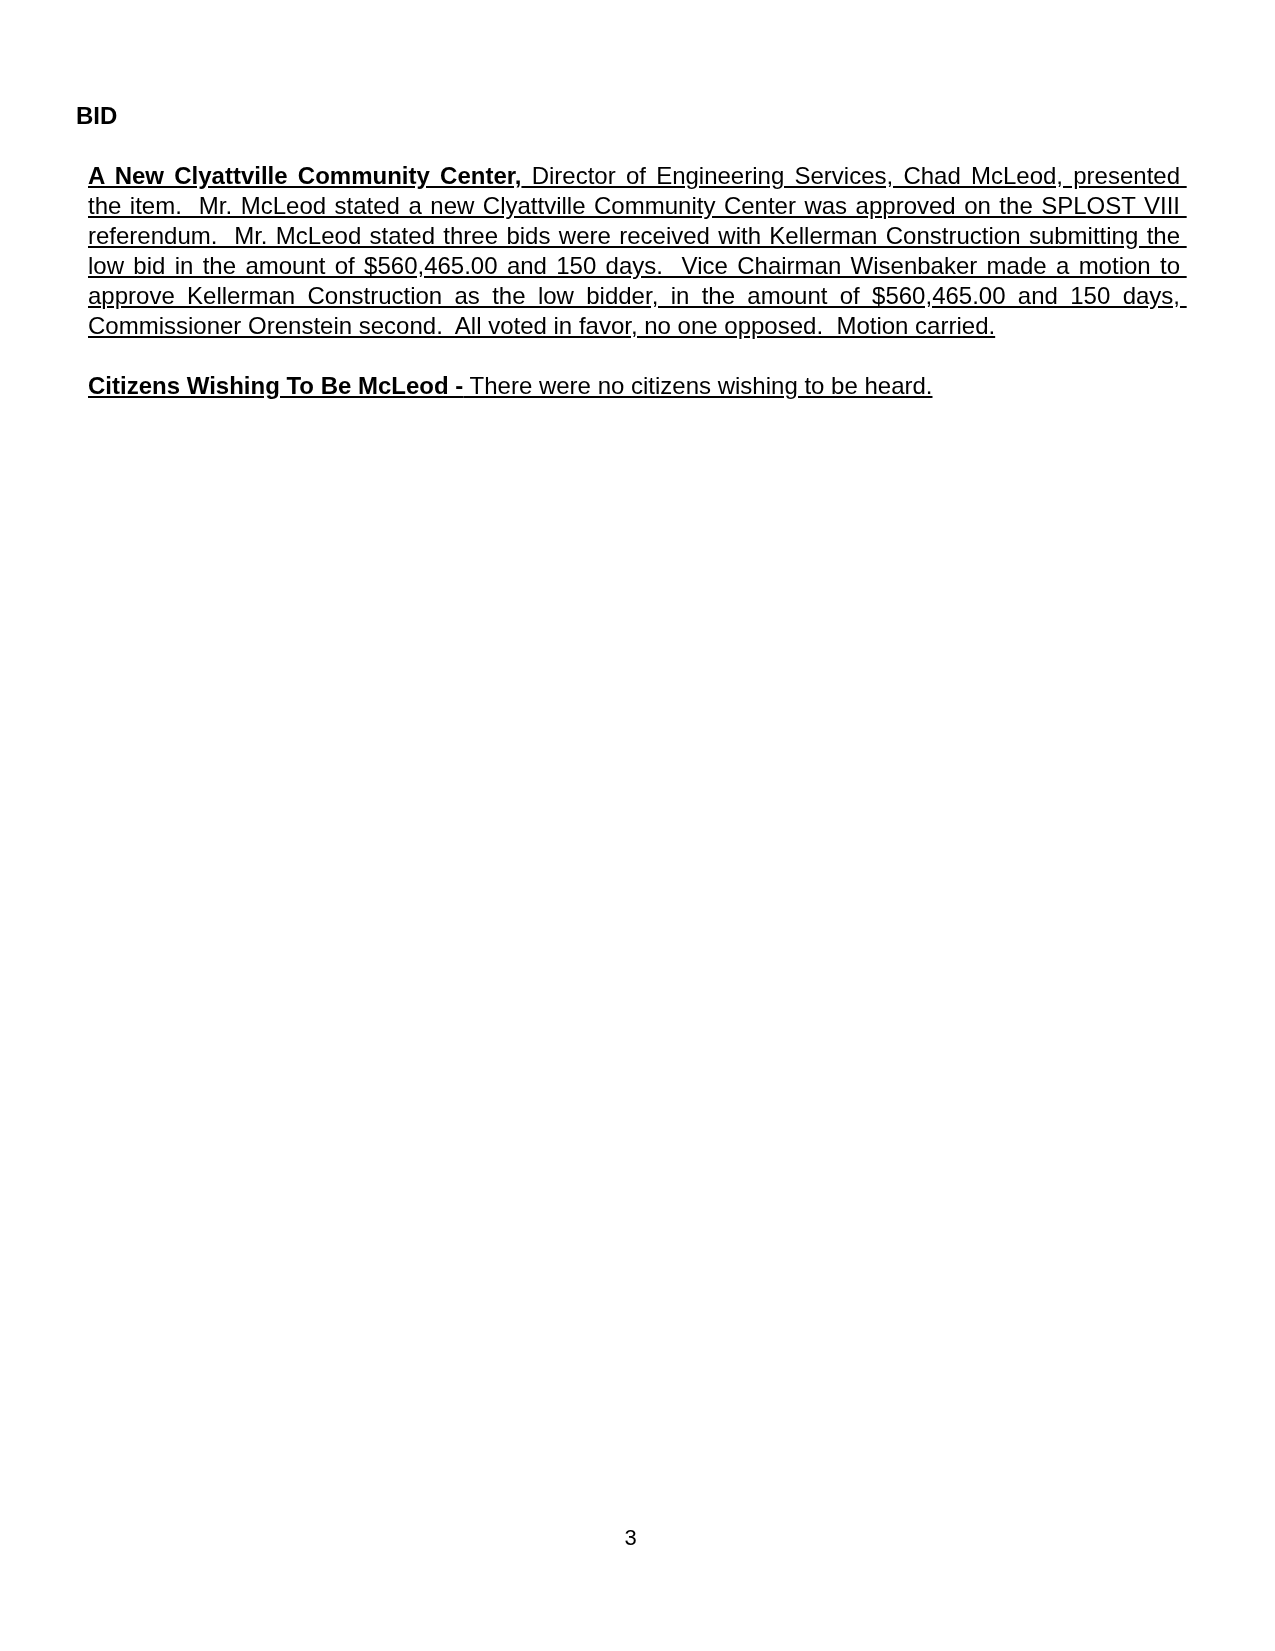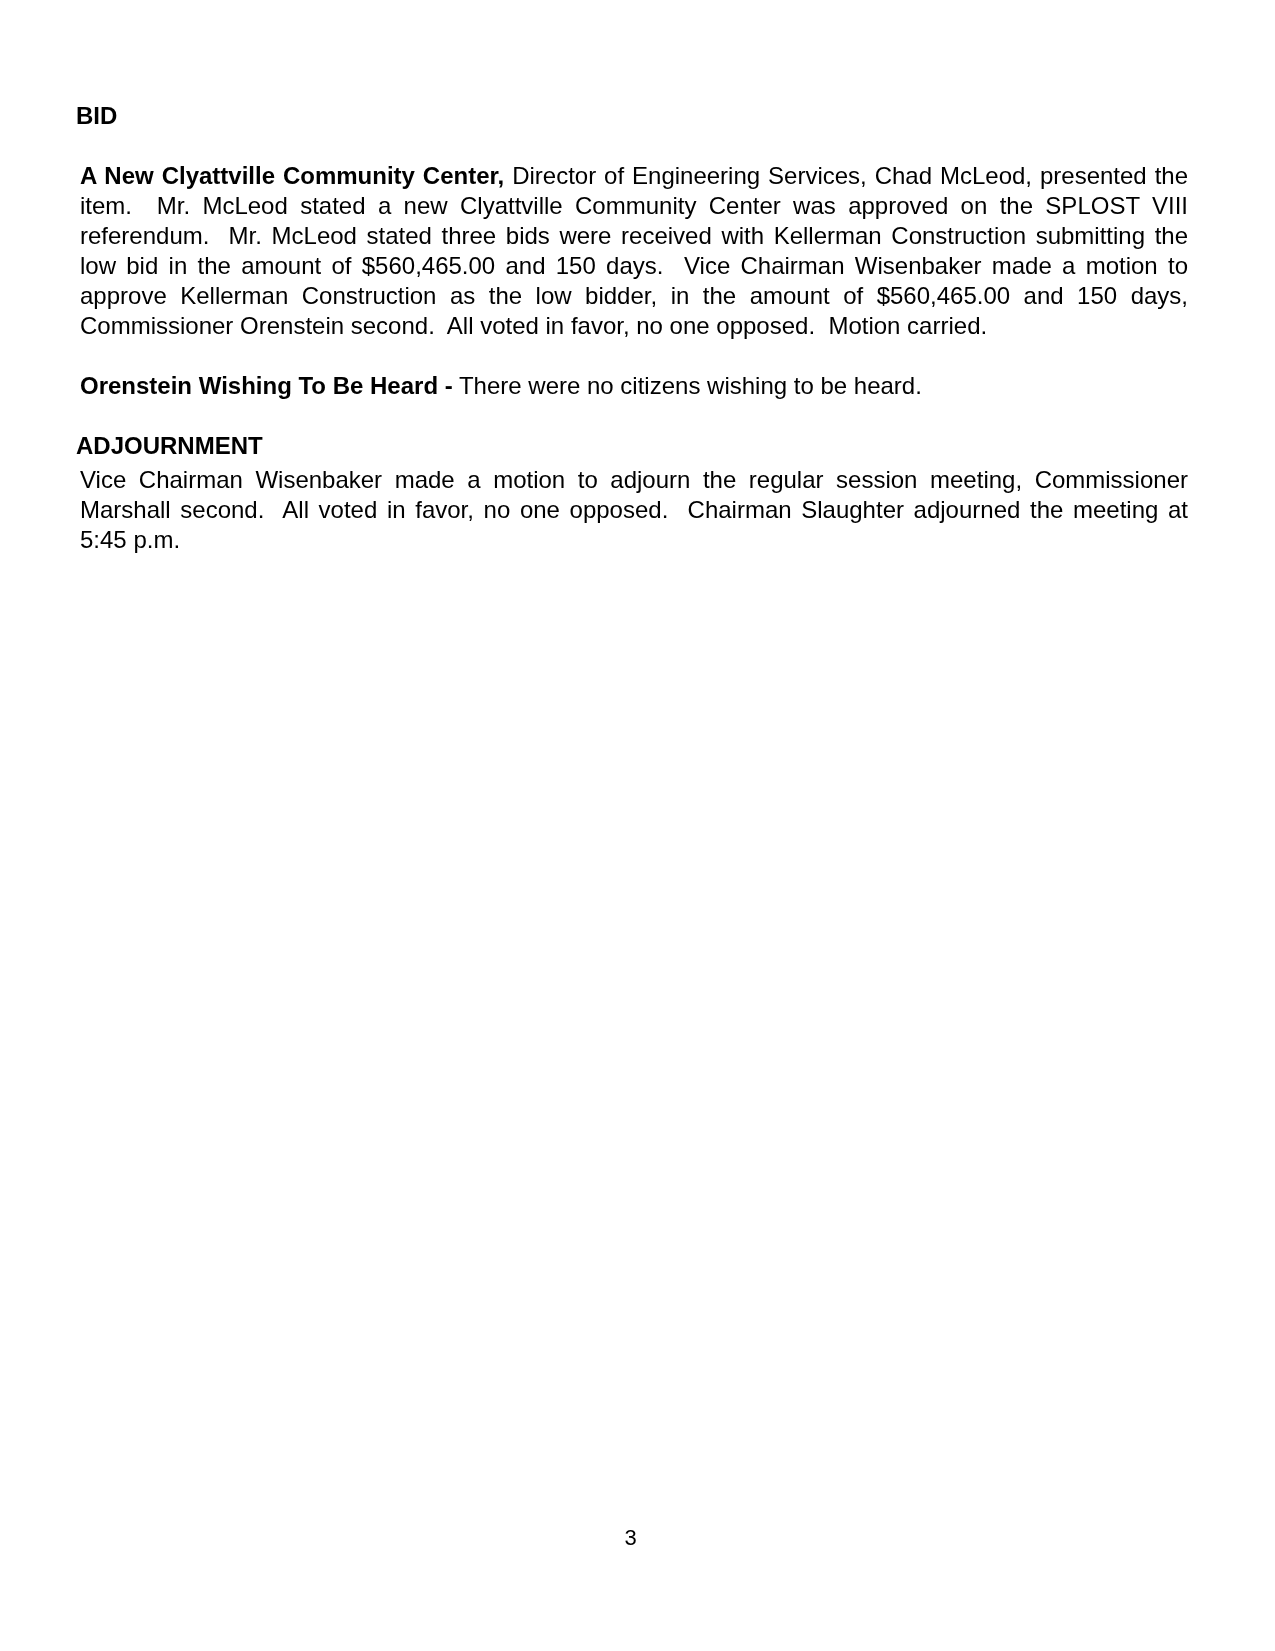--- a/index.html
+++ b/index.html
@@ -26,23 +26,24 @@
   .doc-section:last-of-type {
     margin-bottom: 0;
   }
   .heading {
     margin: 0;
     font-size: 24px;
     line-height: 30px;
     font-weight: bold;
   }
   .para {
-    margin: 4px;
+    margin: 12px;
     text-align: justify;
     white-space: pre-wrap;
+    text-decoration: underline;
   }
   .para.gap-above {
     margin-top: 30px;
   }
   .bold {
     font-weight: bold;
   }
   .page-number {
     position: absolute;
     left: 0;
@@ -59,23 +60,19 @@
 
 <div class="page">
 
   <section class="doc-section">
     <h2 class="heading">BID</h2>
     <p class="para gap-above"><span class="bold">A New Clyattville Community Center,</span><span> Director of Engineering Services, Chad McLeod, presented the item.  Mr. McLeod stated a new Clyattville Community Center was approved on the SPLOST VIII referendum.  Mr. McLeod stated three bids were received with Kellerman Construction submitting the low bid in the amount of $560,465.00 and 150 days.  Vice Chairman Wisenbaker made a motion to approve Kellerman Construction as the low bidder, in the amount of $560,465.00 and 150 days, Commissioner Orenstein second.  All voted in favor, no one opposed.  Motion carried.</span></p>
   </section>
 
 
   <section class="doc-section">
-    <p class="para"><span class="bold">Orenstein Wishing To Be Heard -</span><span> There were no citizens wishing to be heard.</span></p>
+    <p class="para"><span class="bold">Citizens Wishing To Be McLeod -</span><span> There were no citizens wishing to be heard.</span></p>
   </section>
 
-  <section class="doc-section">
-    <h2 class="heading">ADJOURNMENT</h2>
-    <p class="para">Vice Chairman Wisenbaker made a motion to adjourn the regular session meeting, Commissioner Marshall second.  All voted in favor, no one opposed.  Chairman Slaughter adjourned the meeting at 5:45 p.m.</p>
-  </section>
 
   <div class="page-number">3</div>
 
 </div>
 
 </body></html>

